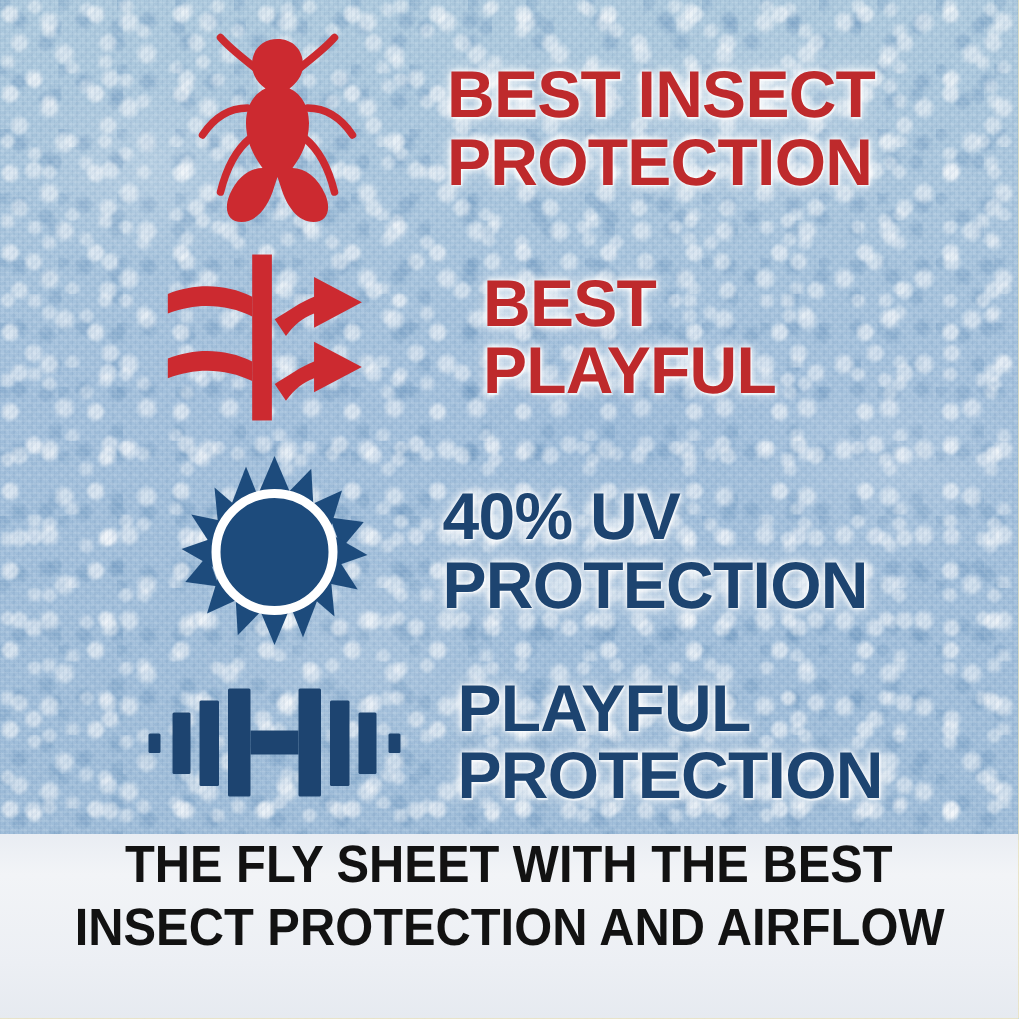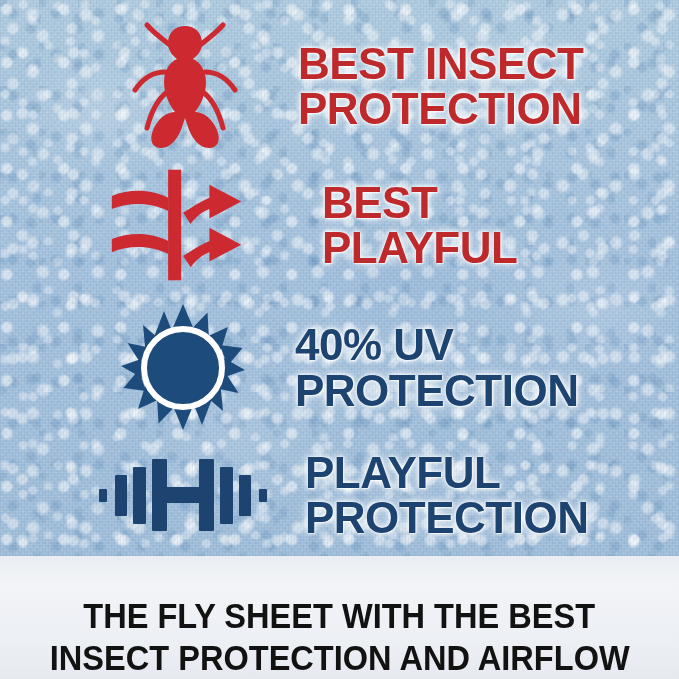--- a/index.html
+++ b/index.html
@@ -139,21 +139,21 @@
     width: 679px;
     height: 123px;
     background: #eef1f5;
     background-image:
       linear-gradient(180deg, #e9edf3 0%, #f2f4f7 22%, #eceff4 70%, #e6eaf0 100%),
       repeating-linear-gradient(45deg, rgba(190,200,214,.18) 0 1px, rgba(0,0,0,0) 1px 4px),
       repeating-linear-gradient(-45deg, rgba(190,200,214,.14) 0 1px, rgba(0,0,0,0) 1px 4px);
     display: flex;
     flex-direction: column;
     align-items: center;
-    justify-content: flex-end;
+    justify-content: flex-start;
   }
   .banner-line {
     color: #121212;
     font-weight: 700;
     font-size: 35px;
     letter-spacing: 0px;
     line-height: 1.2;
     white-space: nowrap;
     transform: scaleX(0.93);
   }

